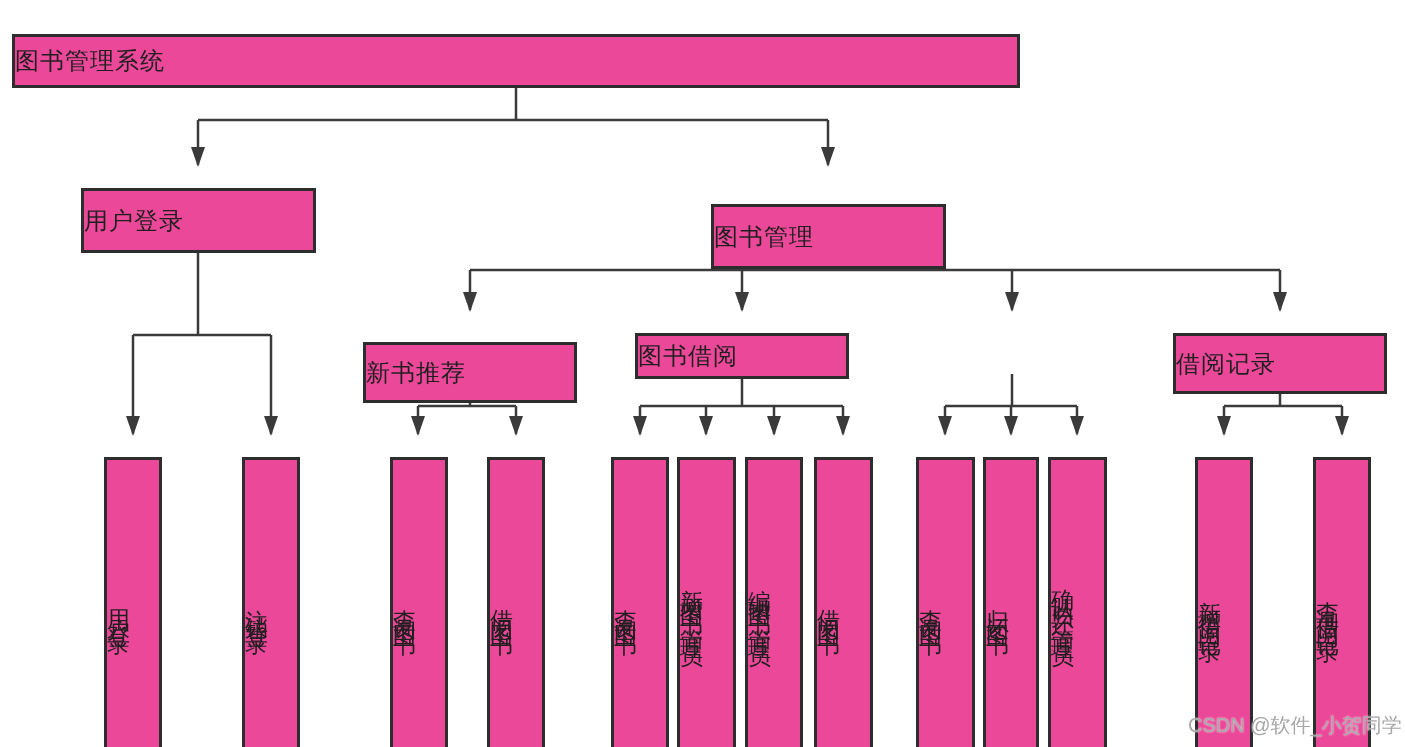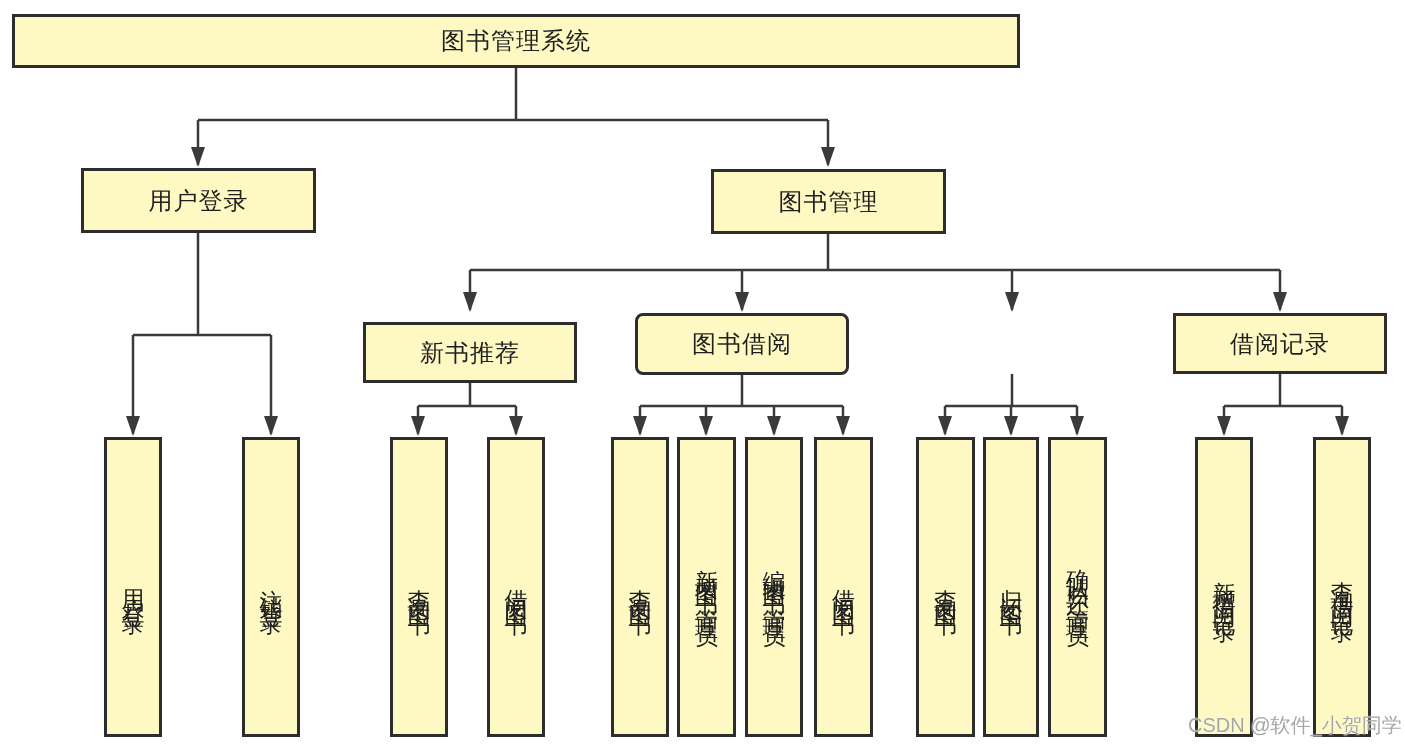--- a/index.html
+++ b/index.html
@@ -6,25 +6,26 @@
   .canvas{
     position:relative;
     width:1405px;height:747px;
     background:#ffffff;
     font-family:"Liberation Sans","DejaVu Sans",sans-serif;
     overflow:hidden;
   }
   .wires{position:absolute;left:0;top:0;width:1405px;height:747px;}
   .box{
     position:absolute;
-    background:#fef9c3;
+    background:#ec4899;
     border:3px solid #2d2d2d;
     box-sizing:border-box;
-    display:flex;align-items:center;justify-content:center;
+    display:flex;align-items:center;justify-content:flex-start;
     color:#1f1f1f;
+    margin-top:20px;
   }
   .hbox .label{
     font-size:24px;
     letter-spacing:1px;
     white-space:nowrap;
   }
   .vbox .vlabel{
     writing-mode:vertical-rl;
     font-size:23px;
     letter-spacing:8px;
@@ -83,28 +84,28 @@
     </g>
   </svg>
 
   <div class="box hbox" style="left:12px;top:14px;width:1008px;height:54px;">
     <span class="label">图书管理系统</span>
   </div>
 
   <div class="box hbox" style="left:81px;top:168px;width:235px;height:65px;">
     <span class="label">用户登录</span>
   </div>
-  <div class="box hbox" style="left:711px;top:169px;width:235px;height:65px;">
+  <div class="box hbox" style="left:711px;top:184px;width:235px;height:65px;">
     <span class="label">图书管理</span>
   </div>
 
   <div class="box hbox" style="left:363px;top:322px;width:214px;height:61px;">
     <span class="label">新书推荐</span>
   </div>
-  <div class="box hbox" style="left:635px;top:313px;width:214px;height:62px;border-radius:8px;">
+  <div class="box hbox" style="left:635px;top:313px;width:214px;height:46px;">
     <span class="label">图书借阅</span>
   </div>
   <div class="box hbox" style="left:1173px;top:313px;width:214px;height:61px;">
     <span class="label">借阅记录</span>
   </div>
 
   <div class="box vbox" style="left:104px;top:437px;width:58px;height:300px;">
     <span class="vlabel">用户登录</span>
   </div>
   <div class="box vbox" style="left:242px;top:437px;width:58px;height:300px;">

